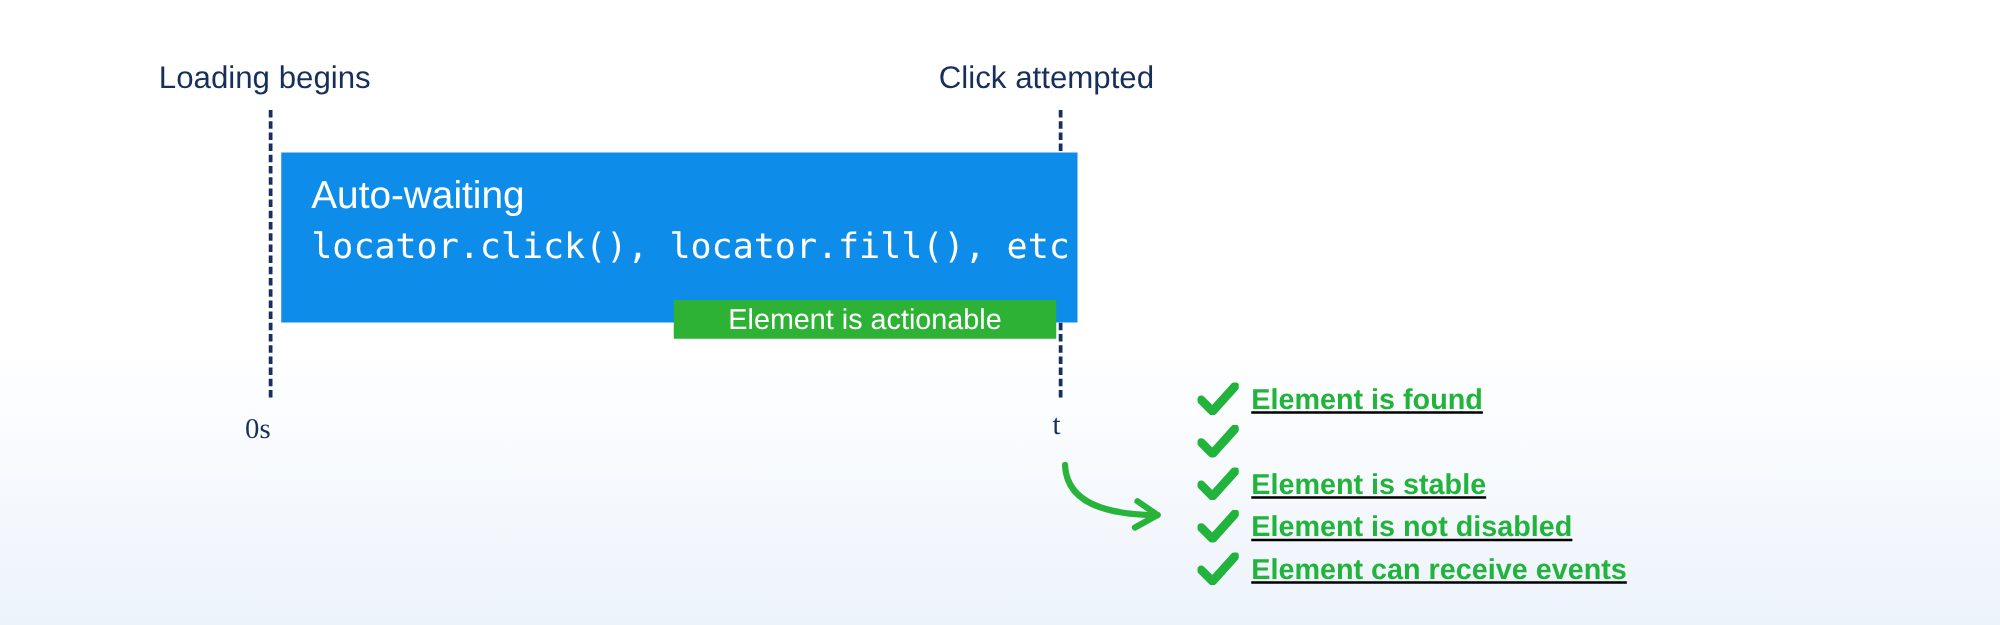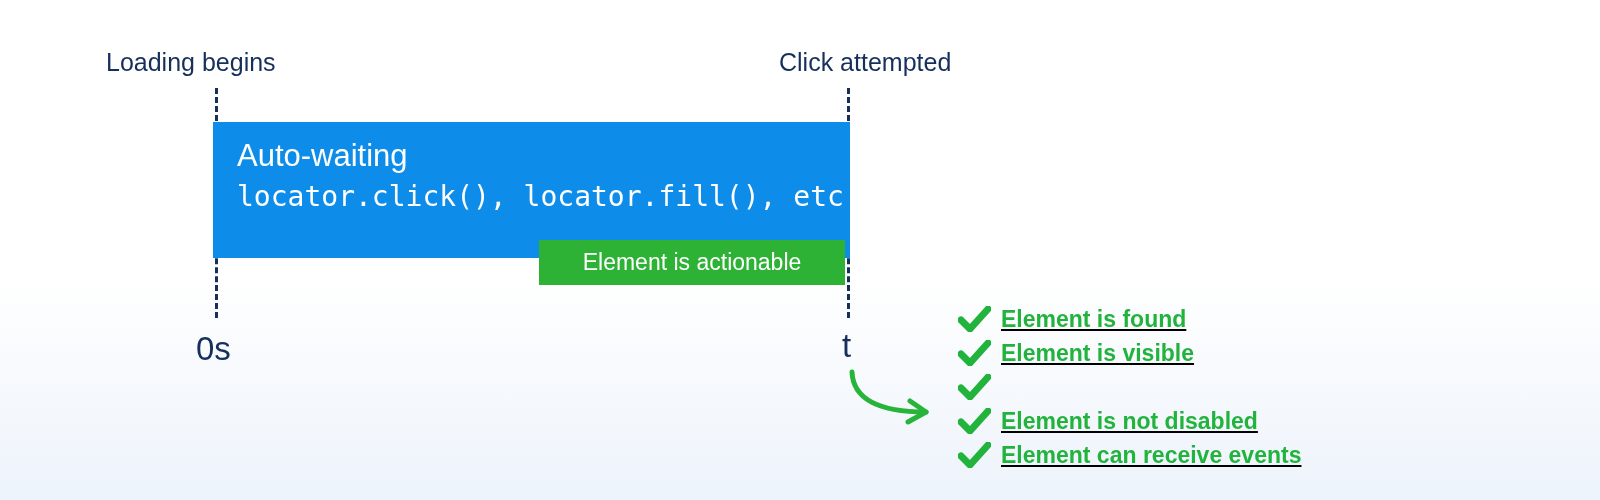--- a/index.html
+++ b/index.html
@@ -4,50 +4,50 @@
 <style>
   html,body{margin:0;padding:0;background:#fff;}
   .canvas{
     position:relative;width:1600px;height:500px;overflow:hidden;
     background:linear-gradient(180deg,#ffffff 0%,#ffffff 55%,#edf3fb 100%);
     font-family:"Liberation Sans",sans-serif;
   }
   .marker-label{
     position:absolute;top:48px;font-size:25px;font-weight:500;color:#16305b;white-space:nowrap;
   }
-  .marker-label.loading{left:106px;}
-  .marker-label.click{left:779px;}
+  .marker-label.loading{left:127px;}
+  .marker-label.click{left:751px;}
   .vline{
     position:absolute;top:88px;height:230px;width:0;
     border-left:3px dashed #16305b;z-index:0;
   }
   .vline.left{left:215px;}
   .vline.right{left:847px;}
-  .bar{position:absolute;top:122px;height:136px;box-sizing:border-box;z-index:1;}
+  .bar{position:absolute;top:122px;height:136px;box-sizing:border-box;z-index:1;margin-left:12px;}
   .bar.blue{
     left:213px;width:637px;background:#0d8de9;color:#ffffff;
     padding:15px 0 0 24px;
   }
   .bar-title{font-size:31px;font-weight:500;line-height:38px;}
   .bar-code{
     font-family:"DejaVu Sans Mono","Liberation Mono",monospace;
     font-size:28px;margin-top:5px;white-space:nowrap;
   }
   .bar.gray{
     left:851px;width:554px;background:#efefef;color:#16305b;
     padding:22px 0 0 13px;font-size:31px;font-weight:500;
   }
   .badge{
-    position:absolute;left:539px;top:240px;width:306px;height:45px;
+    position:absolute;left:539px;top:240px;width:306px;height:31px;
     background:#2eb235;color:#ffffff;font-size:23px;
     display:flex;align-items:center;justify-content:center;z-index:2;white-space:nowrap;
   }
   .tick{
     position:absolute;color:#16305b;
-    font-family:Liberation Sans, sans-serif;font-size:33px;
+    font-family:Liberation Serif, serif;font-size:23px;
   }
   .tick.start{left:196px;top:330px;}
   .tick.end{left:842px;top:327px;}
   .curved-arrow{position:absolute;left:838px;top:362px;z-index:1;}
   .checklist{
     position:absolute;left:958px;top:306px;
     display:flex;flex-direction:column;gap:8px;text-decoration:underline;
   }
   .check-item{
     display:flex;align-items:center;gap:10px;height:26px;
@@ -88,26 +88,26 @@
     <div class="check-item">
       <svg width="33" height="26" viewBox="0 0 33 26">
         <path d="M3 14 L12 23 L30 3" fill="none" stroke="#21b33c" stroke-width="7" stroke-linecap="round" stroke-linejoin="round"></path>
       </svg>
       <span>Element is found</span>
     </div>
     <div class="check-item">
       <svg width="33" height="26" viewBox="0 0 33 26">
         <path d="M3 14 L12 23 L30 3" fill="none" stroke="#21b33c" stroke-width="7" stroke-linecap="round" stroke-linejoin="round"></path>
       </svg>
-      <span>Element is visible</span>
     </div>
     <div class="check-item">
       <svg width="33" height="26" viewBox="0 0 33 26">
         <path d="M3 14 L12 23 L30 3" fill="none" stroke="#21b33c" stroke-width="7" stroke-linecap="round" stroke-linejoin="round"></path>
       </svg>
+      <span>Element is stable</span>
     </div>
     <div class="check-item">
       <svg width="33" height="26" viewBox="0 0 33 26">
         <path d="M3 14 L12 23 L30 3" fill="none" stroke="#21b33c" stroke-width="7" stroke-linecap="round" stroke-linejoin="round"></path>
       </svg>
       <span>Element is not disabled</span>
     </div>
     <div class="check-item">
       <svg width="33" height="26" viewBox="0 0 33 26">
         <path d="M3 14 L12 23 L30 3" fill="none" stroke="#21b33c" stroke-width="7" stroke-linecap="round" stroke-linejoin="round"></path>

